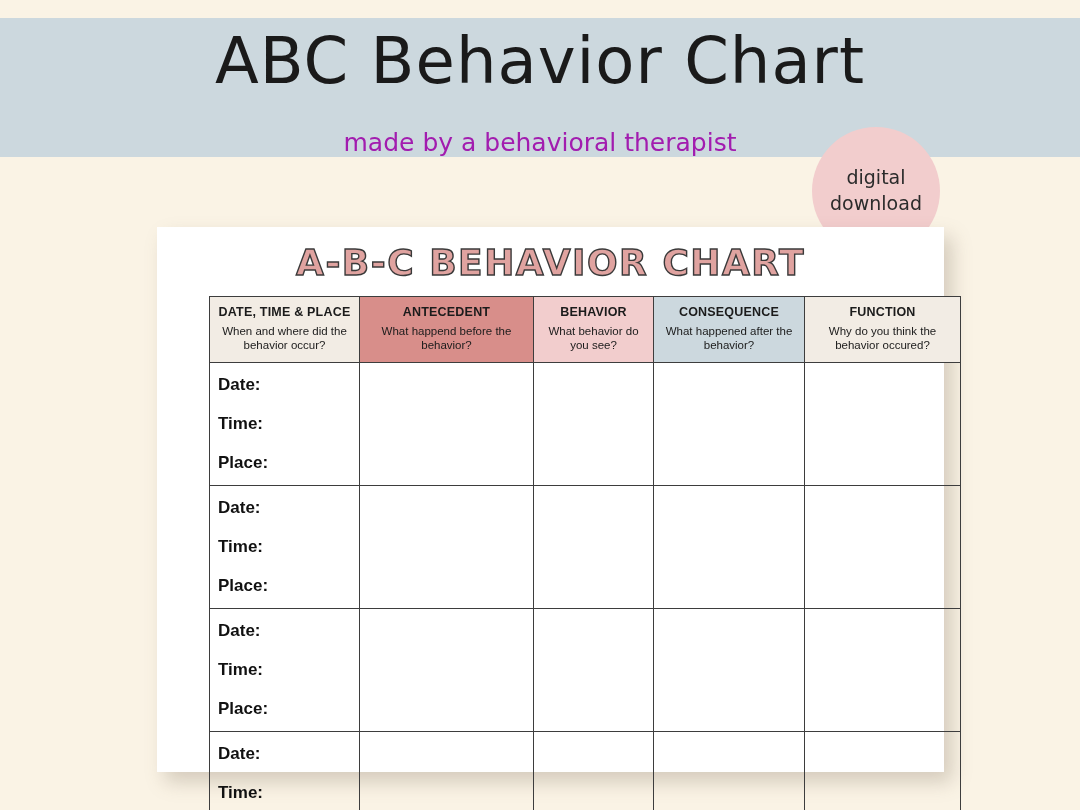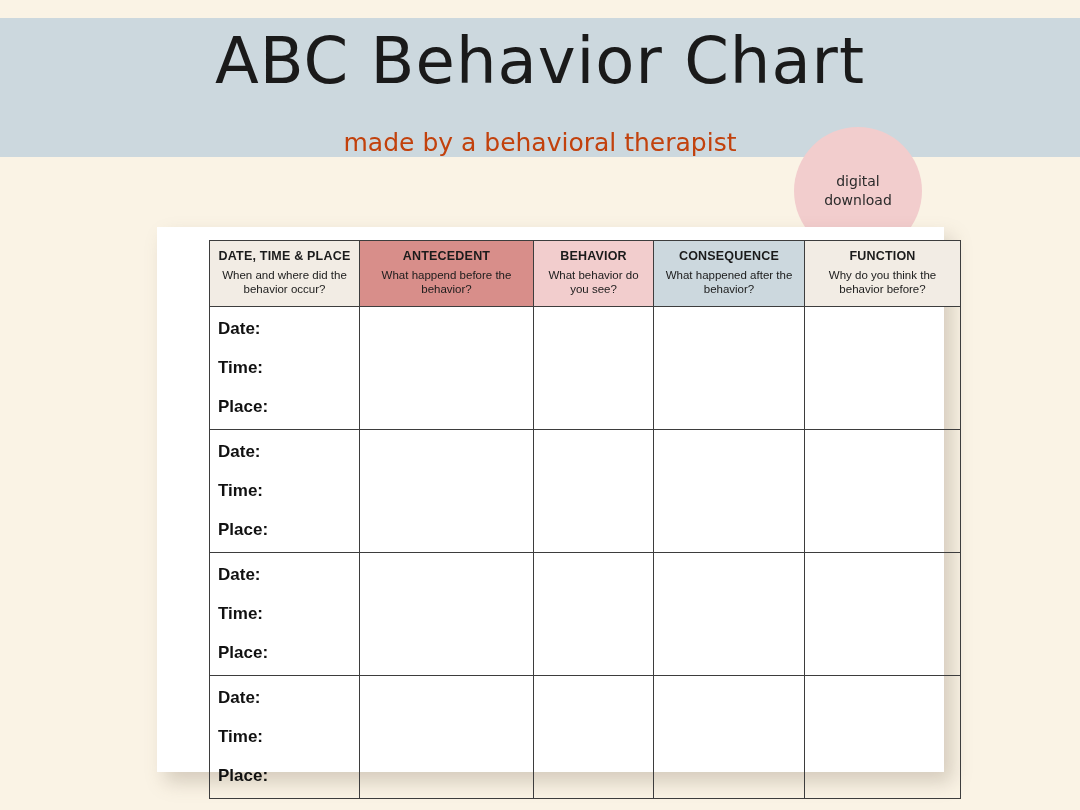--- a/index.html
+++ b/index.html
@@ -34,39 +34,39 @@
     font-size: 64px;
     line-height: 1.05;
     color: #1a1a1a;
     font-weight: 400;
     letter-spacing: 1px;
     font-family: "DejaVu Sans", sans-serif;
   }
   .banner-subtitle {
     margin-top: 6px;
     font-size: 25px;
-    color: #c2410c;
+    color: #a21caf;
     font-family: "DejaVu Sans", sans-serif;
   }
 
   
   .badge {
     position: absolute;
-    left: 794px;
+    left: 812px;
     top: 127px;
     width: 128px;
     height: 128px;
     border-radius: 50%;
     background: #f2cdcd;
     display: flex;
     flex-direction: column;
     align-items: center;
     justify-content: center;
     color: #2b2b2b;
-    font-size: 14px;
+    font-size: 19px;
     line-height: 1.35;
     font-family: "DejaVu Sans", sans-serif;
     text-align: center;
   }
 
   
   .sheet {
     position: absolute;
     left: 157px;
     top: 227px;
@@ -148,20 +148,21 @@
   <div class="banner-title">ABC Behavior Chart</div>
   <div class="banner-subtitle">made by a behavioral therapist</div>
 </div>
 
 <div class="badge">
   <span>digital</span>
   <span>download</span>
 </div>
 
 <div class="sheet">
+  <div class="sheet-title">A-B-C BEHAVIOR CHART</div>
 
   <div class="table-wrap">
     <table class="abc">
       <thead>
         <tr>
           <th class="col-date">
             <span class="th-title">DATE, TIME &amp; PLACE</span>
             <span class="th-sub">When and where did the behavior occur?</span>
           </th>
           <th class="col-ante">
@@ -171,21 +172,21 @@
           <th class="col-behav">
             <span class="th-title">BEHAVIOR</span>
             <span class="th-sub">What behavior do you see?</span>
           </th>
           <th class="col-conseq">
             <span class="th-title">CONSEQUENCE</span>
             <span class="th-sub">What happened after the behavior?</span>
           </th>
           <th class="col-func">
             <span class="th-title">FUNCTION</span>
-            <span class="th-sub">Why do you think the behavior before?</span>
+            <span class="th-sub">Why do you think the behavior occured?</span>
           </th>
         </tr>
       </thead>
       <tbody>
         <tr>
           <td class="entry-label">
             <div class="line">Date:</div>
             <div class="line">Time:</div>
             <div class="line">Place:</div>
           </td>

